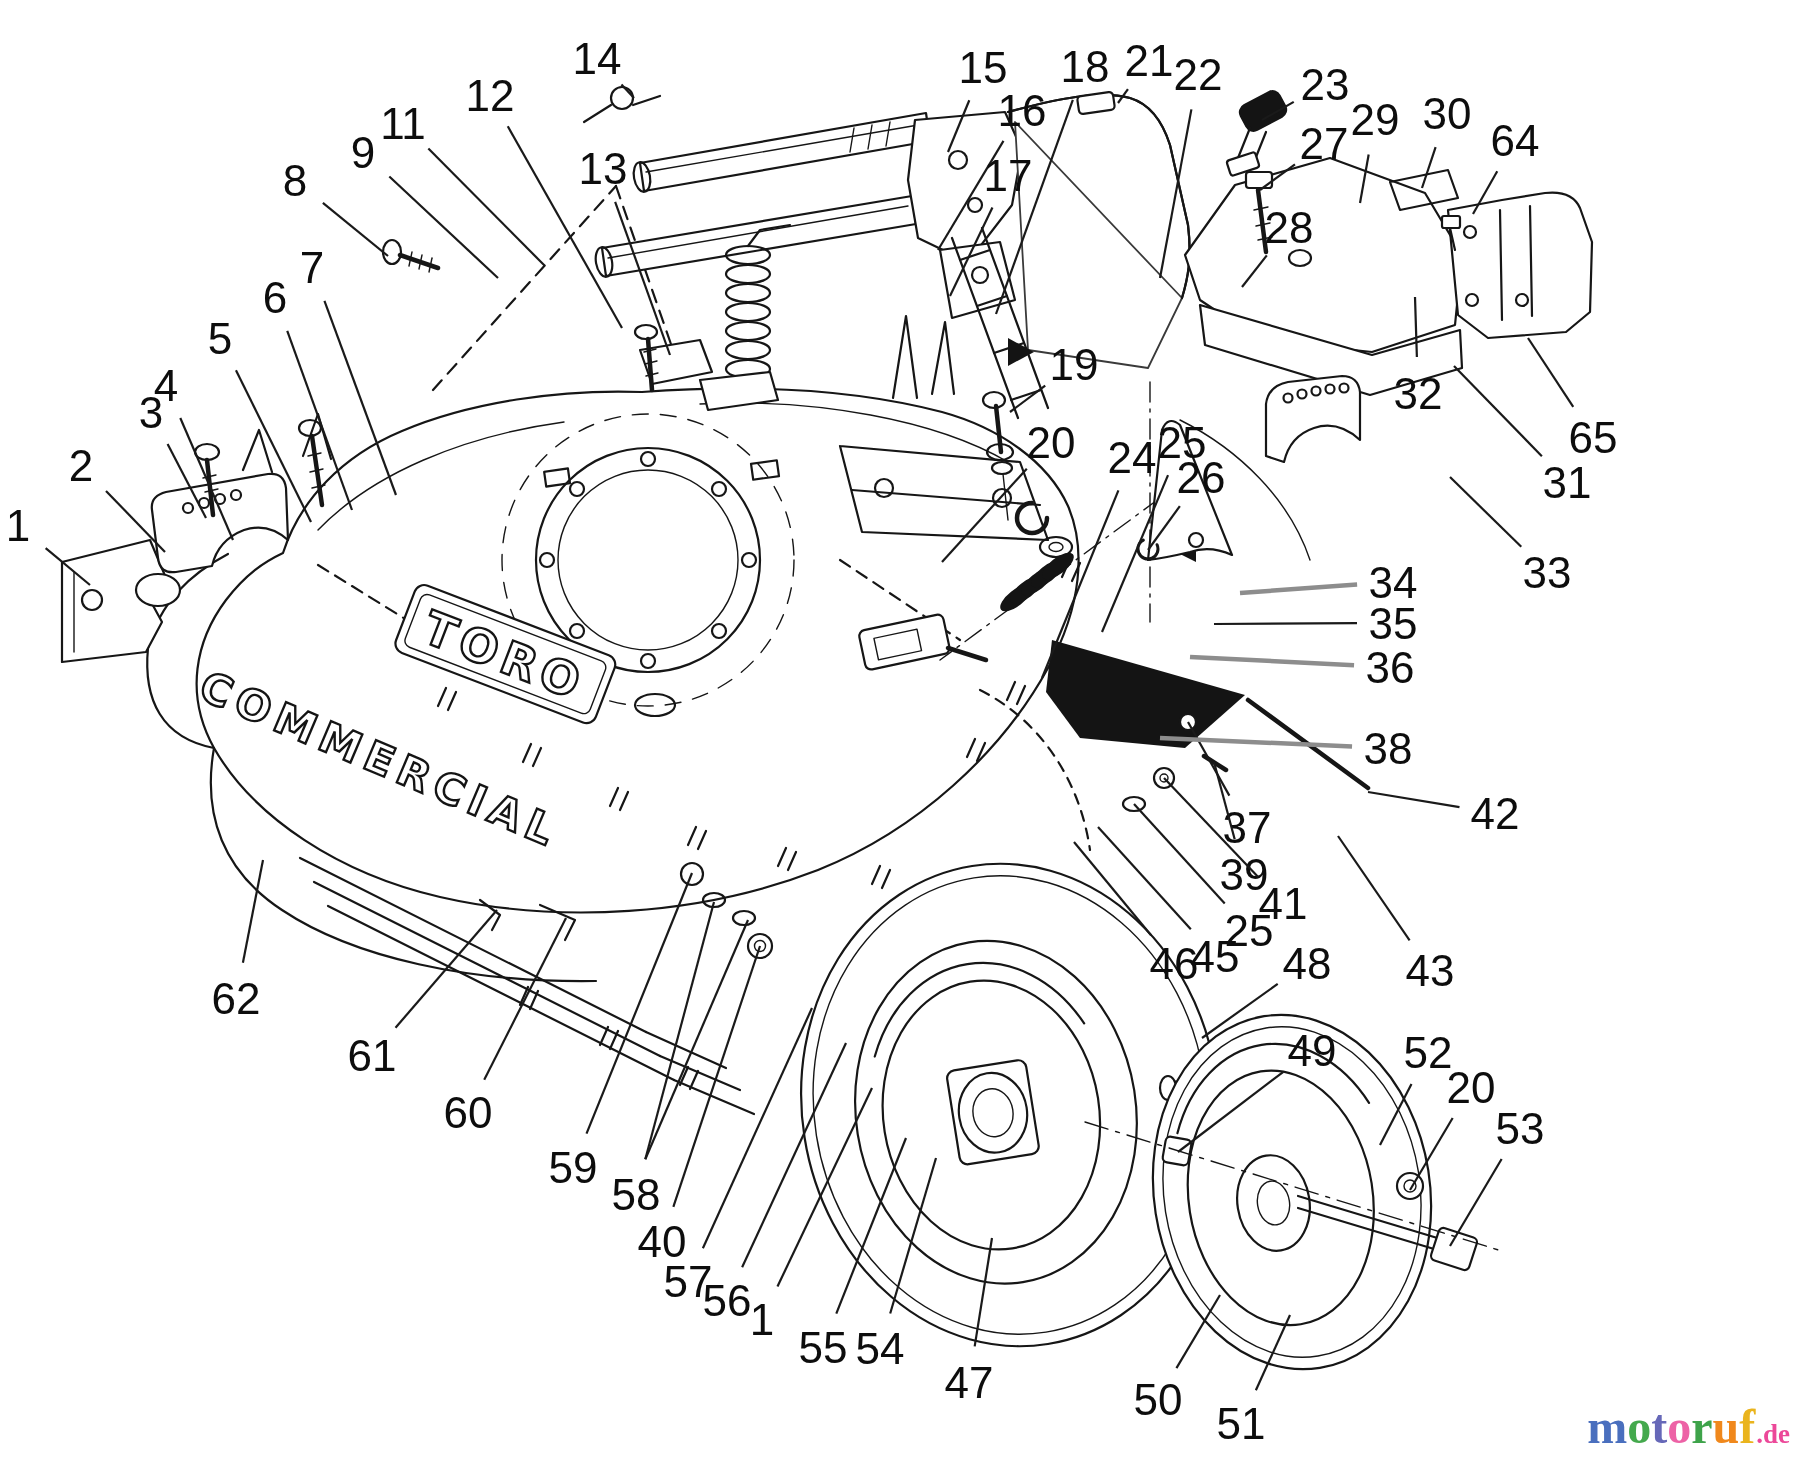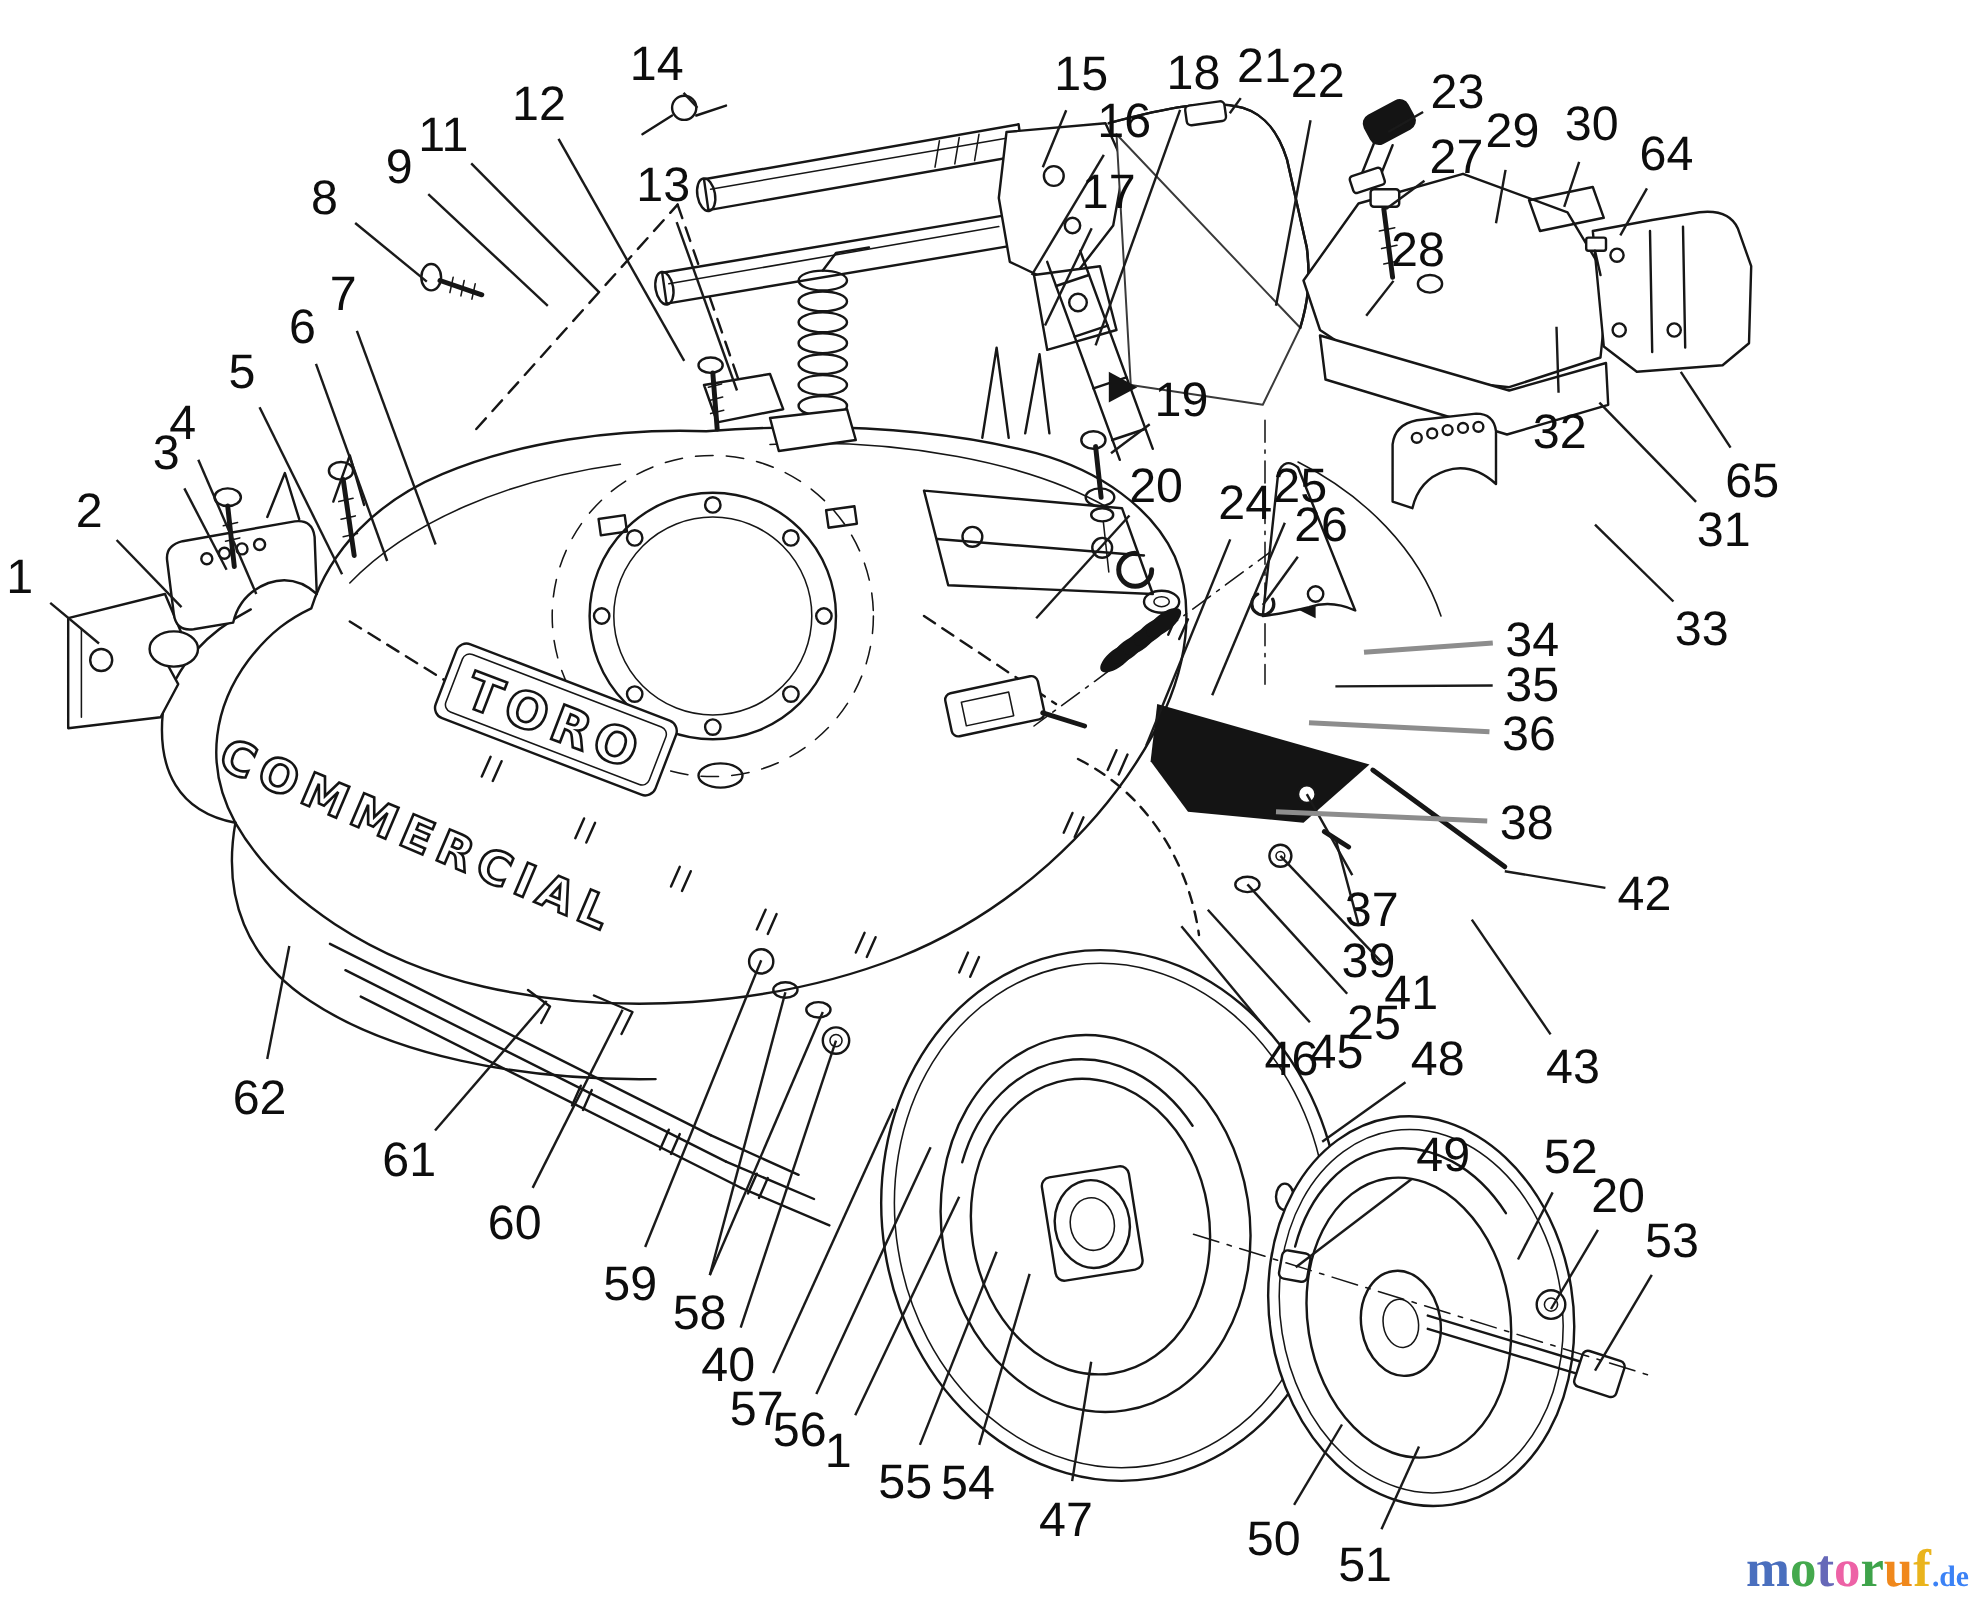--- a/index.html
+++ b/index.html
@@ -16,21 +16,21 @@
   #art .mid{stroke-width:3;}
   #art .fat{stroke-width:4.5;}
   #art .ghost{stroke:#3a3a3a;stroke-width:1.8;}
   #art text.badge{font-family:"DejaVu Sans",sans-serif;font-weight:bold;
       fill:#ffffff;stroke:#141414;stroke-width:2.4;}
   #callouts text{font-family:"Liberation Sans",sans-serif;font-size:44px;fill:#0d0d0d;
       text-anchor:middle;dominant-baseline:central;}
   .watermark{position:absolute;right:10px;bottom:8px;display:flex;align-items:baseline;
       font-family:"Liberation Serif",serif;font-weight:bold;}
   .watermark .lt{font-size:48px;line-height:1;}
-  .watermark .sfx{font-size:27px;color:#3b82f6;margin-left:1px;}
+  .watermark .sfx{font-size:27px;color:#ec4899;margin-left:1px;}
 </style>
 </head>
 <body>
 
 <div class="stage">
 <svg viewBox="0 0 1800 1459" width="1800" height="1459">
 
   <g id="art">
 
     <g>

